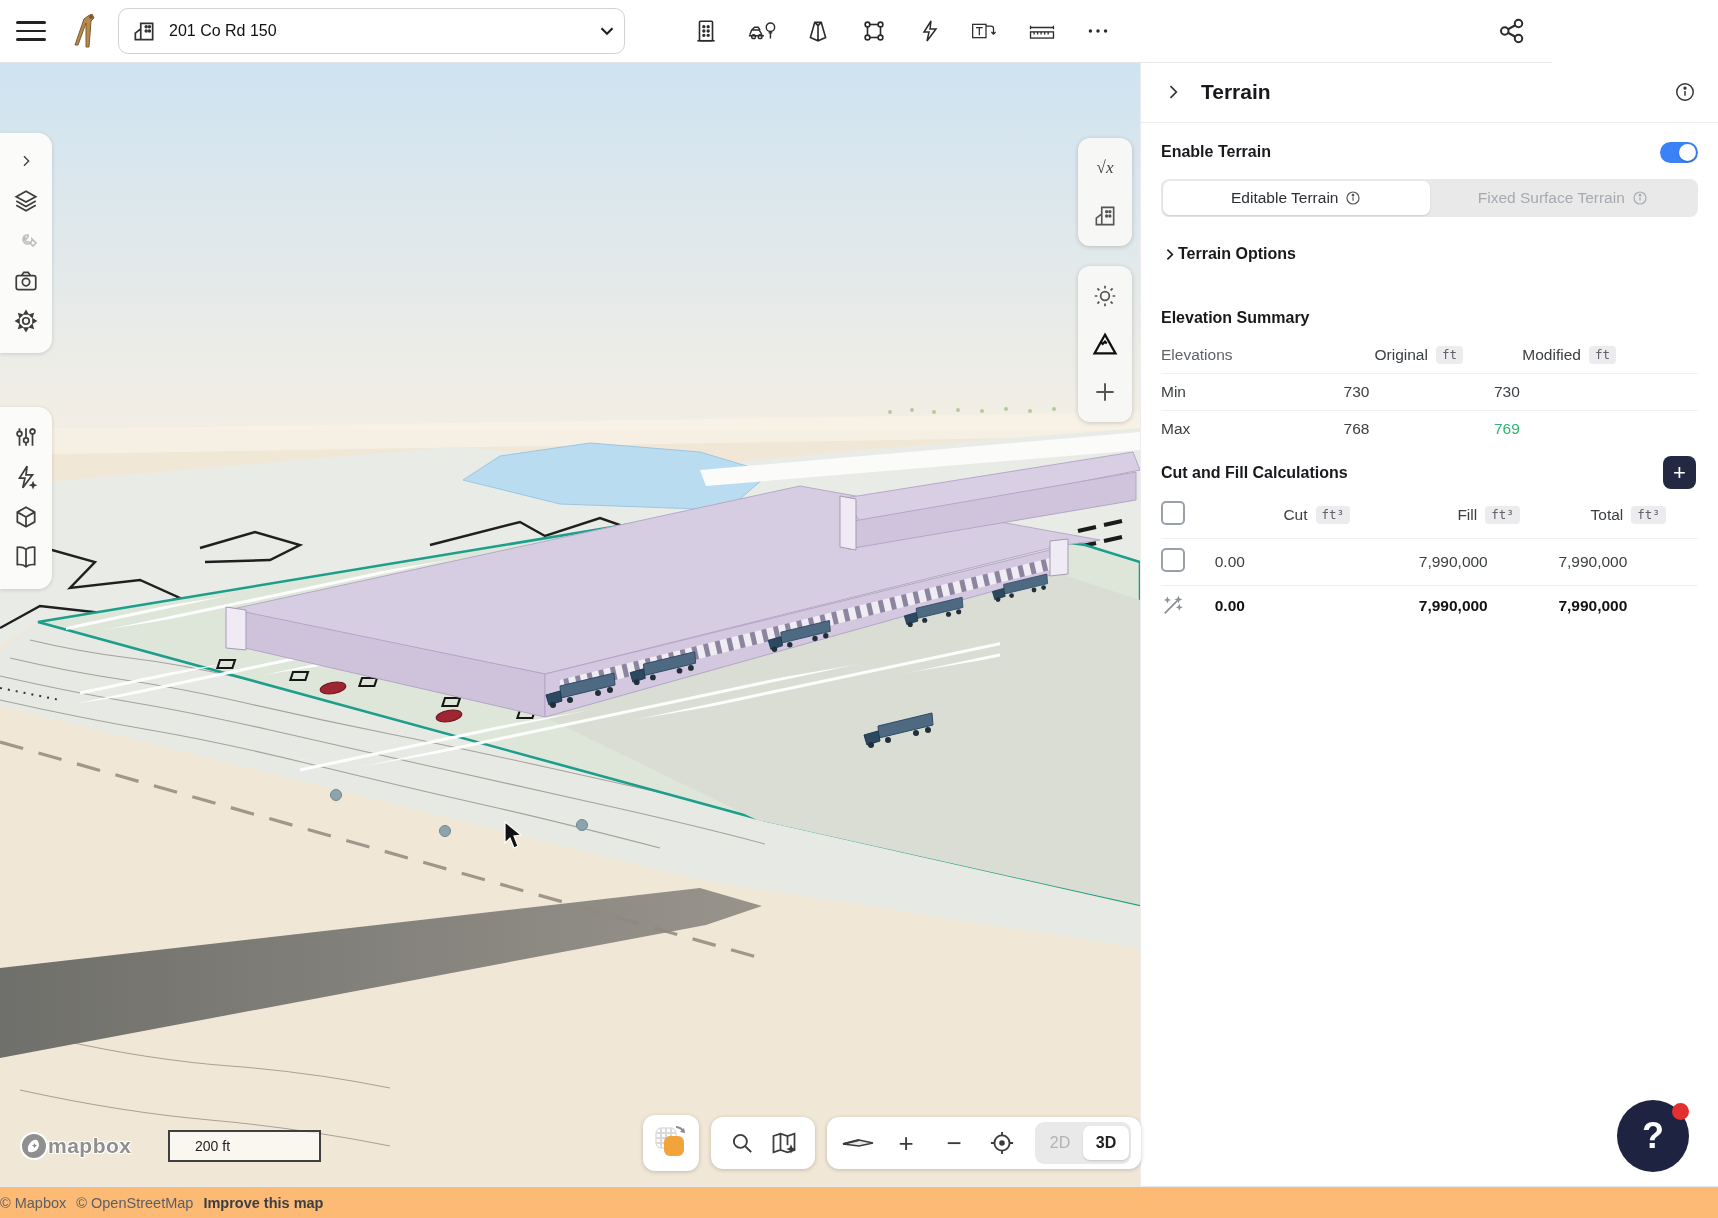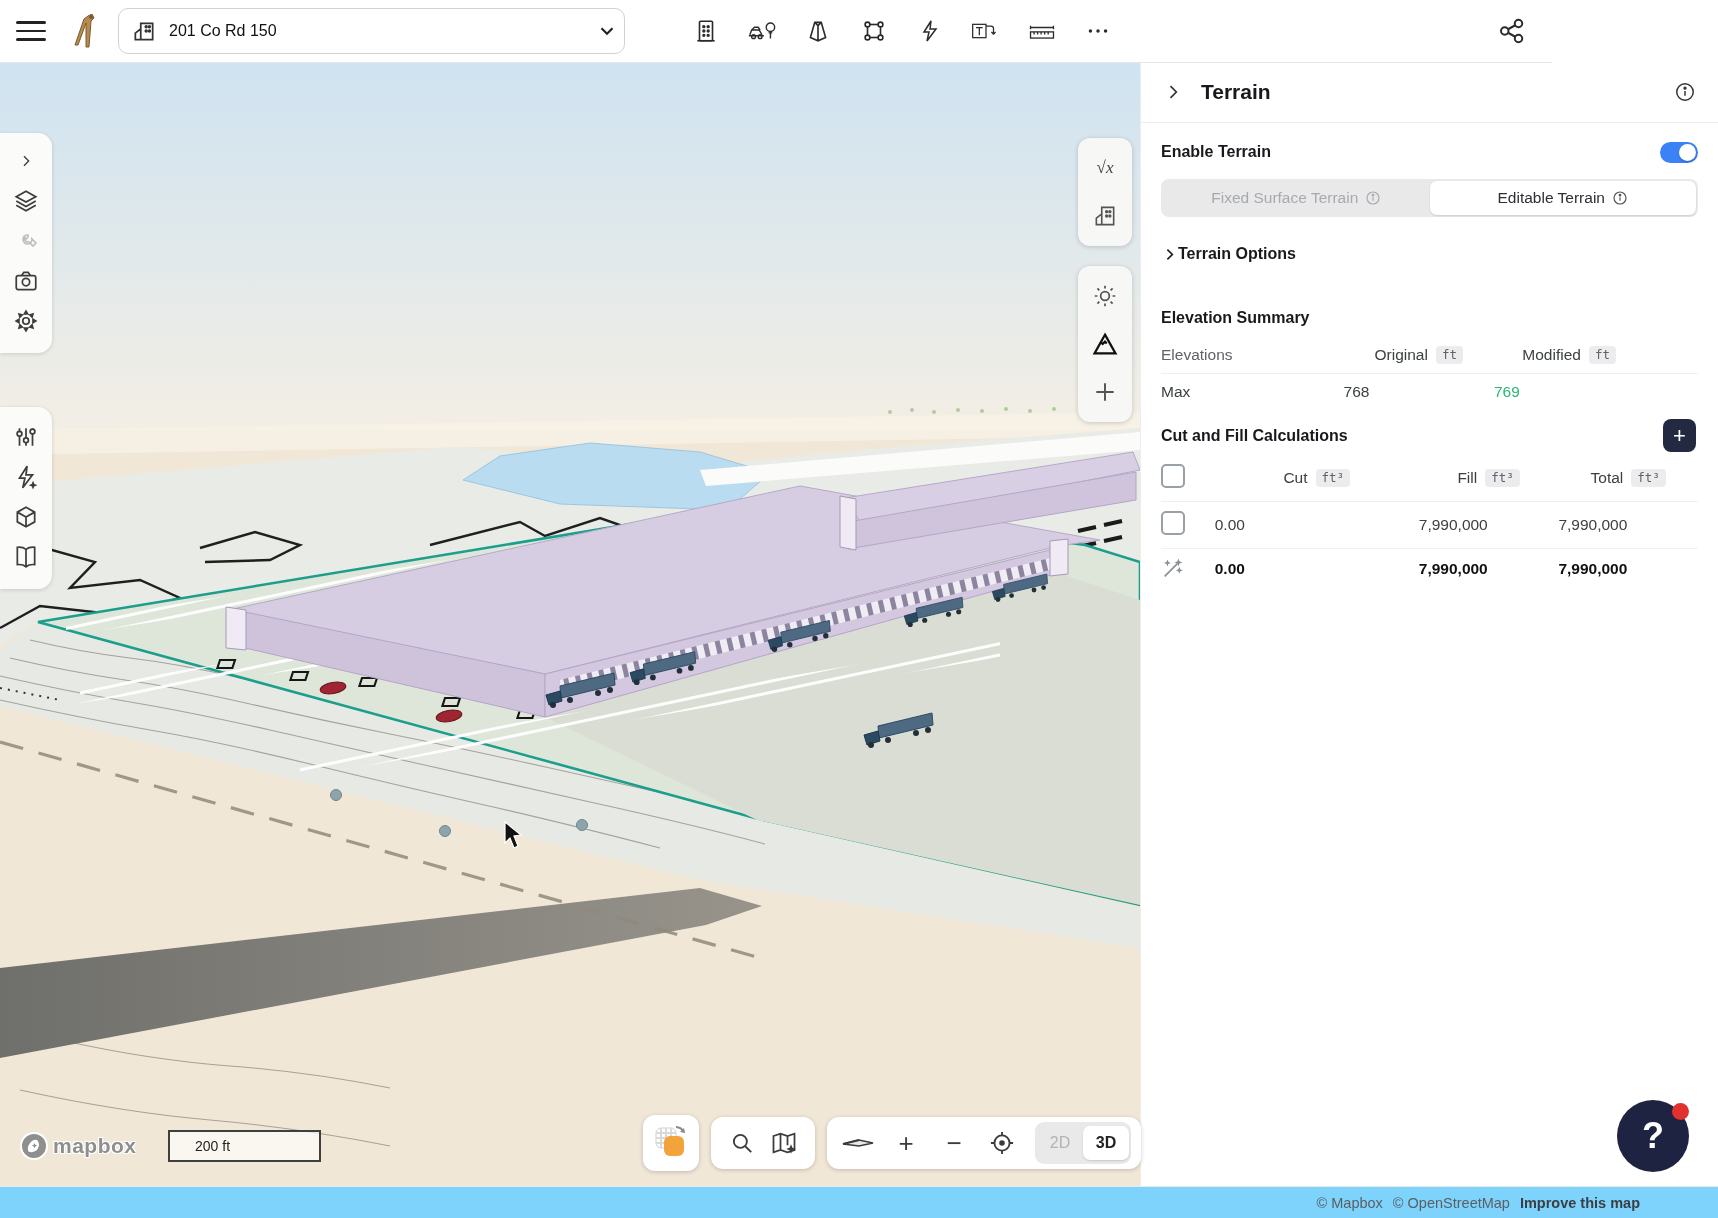--- a/index.html
+++ b/index.html
@@ -63,26 +63,26 @@
   table.datatable tbody tr{border-top:1px solid #f0f0f0;}
   .green{color:#2bb673 !important;}
   .cf-head{margin-top:17px;position:relative;}
   .add-btn{position:absolute;right:2px;top:-8px;width:33px;height:33px;background:#232940;border-radius:8px;
            display:flex;align-items:center;justify-content:center;color:#fff;font-size:22px;line-height:1;cursor:pointer;}
   .cbx{width:20px;height:20px;border:2px solid #9aa0a8;border-radius:5px;background:#fff;display:inline-block;cursor:pointer;}
   td.ctrl,th.ctrl{width:42px;text-align:left;}
   tr.total td{font-weight:700;color:#101113;}
   tr.total td.num{color:#101113;}
   
-  .bottom-strip{position:absolute;left:0;top:1186px;width:1718px;height:32px;background:#7dd3fc;border-top:1px solid #e9e9e9;
-                display:flex;align-items:center;justify-content:flex-end;padding-right:78px;box-sizing:border-box;gap:10px;z-index:25;}
+  .bottom-strip{position:absolute;left:0;top:1186px;width:1718px;height:32px;background:#fdba74;border-top:1px solid #e9e9e9;
+                display:flex;align-items:center;padding-right:78px;box-sizing:border-box;gap:10px;z-index:25;}
   .attr-text{font-size:14.5px;color:#5a5f64;}
   .attr-improve{font-size:14.5px;font-weight:700;color:#3a3f45;cursor:pointer;}
   
-  .mapbox-logo{position:absolute;left:20px;top:1132px;display:flex;align-items:center;gap:5px;z-index:26;cursor:pointer;}
+  .mapbox-logo{position:absolute;left:20px;top:1132px;display:flex;align-items:center;z-index:26;cursor:pointer;}
   .mapbox-word{font-size:21px;font-weight:700;letter-spacing:.5px;color:#8f8f8f;
      text-shadow:-1px -1px 0 #fff,1px -1px 0 #fff,-1px 1px 0 #fff,1px 1px 0 #fff;}
   .scalebar{position:absolute;left:168px;top:1130px;width:153px;height:32px;border:2px solid #3f3f3f;
             background:rgba(255,255,255,.66);display:flex;align-items:center;padding-left:25px;
             font-size:14px;color:#222;z-index:26;box-sizing:border-box;}
   .ctrl-row{position:absolute;top:1115px;left:643px;display:flex;align-items:center;gap:12px;z-index:26;}
   .basemap-btn{width:56px;height:56px;background:#fff;border-radius:12px;box-shadow:0 1px 4px rgba(0,0,0,.2);
                display:flex;align-items:center;justify-content:center;cursor:pointer;}
   .pill{background:#fff;border-radius:12px;box-shadow:0 1px 4px rgba(0,0,0,.2);height:52px;display:flex;align-items:center;padding:0 10px;}
   .pill .pic{width:42px;height:42px;display:flex;align-items:center;justify-content:center;color:#3c3c3c;cursor:pointer;}
@@ -438,34 +438,34 @@
       </span>
   </div>
   <div class="panel-body">
     <div class="row-flex enable-row">
       <span class="enable-label">Enable Terrain</span>
       <span class="toggle">
           <span class="knob"></span>
         </span>
     </div>
     <div class="tabs">
+      <div class="tab active">
+        <span>Editable Terrain</span>
+        <svg width="16" height="16" viewBox="0 0 24 24" fill="none" stroke="#555" stroke-width="1.8">
+          <circle cx="12" cy="12" r="9"></circle>
+            <path d="M12 11 v5"></path>
+            <circle cx="12" cy="7.8" r="1.2" fill="#555"></circle>
+          </svg>
+      </div>
       <div class="tab inactive">
         <span>Fixed Surface Terrain</span>
         <svg width="16" height="16" viewBox="0 0 24 24" fill="none" stroke="#a6aab0" stroke-width="1.8">
           <circle cx="12" cy="12" r="9"></circle>
             <path d="M12 11 v5"></path>
             <circle cx="12" cy="7.8" r="1.2" fill="#a6aab0"></circle>
-          </svg>
-      </div>
-      <div class="tab active">
-        <span>Editable Terrain</span>
-        <svg width="16" height="16" viewBox="0 0 24 24" fill="none" stroke="#555" stroke-width="1.8">
-          <circle cx="12" cy="12" r="9"></circle>
-            <path d="M12 11 v5"></path>
-            <circle cx="12" cy="7.8" r="1.2" fill="#555"></circle>
           </svg>
       </div>
     </div>
     <div class="row-flex options-row">
       <svg width="17" height="17" viewBox="0 0 24 24" fill="none" stroke="#222" stroke-width="2.4">
           <path d="M9 5 l7 7 -7 7"></path>
         </svg>
       <span class="options-label">Terrain Options</span>
     </div>
 
@@ -475,20 +475,26 @@
         <tr>
           <th class="lbl" style="width:34%">Elevations</th>
           <th class="num" style="width:28%">
             <span>Original</span><span class="unit-badge">ft</span></th>
           <th class="num" style="width:28%">
             <span>Modified</span><span class="unit-badge">ft</span></th>
           <th style="width:10%"></th>
         </tr>
       </thead>
       <tbody>
+        <tr>
+          <td class="lbl">Min</td>
+          <td class="num">730</td>
+          <td class="num">730</td>
+            <td></td>
+        </tr>
         <tr>
           <td class="lbl">Max</td>
           <td class="num">768</td>
           <td class="num green">769</td>
             <td></td>
         </tr>
       </tbody>
     </table>
 
     <div class="cf-head">

